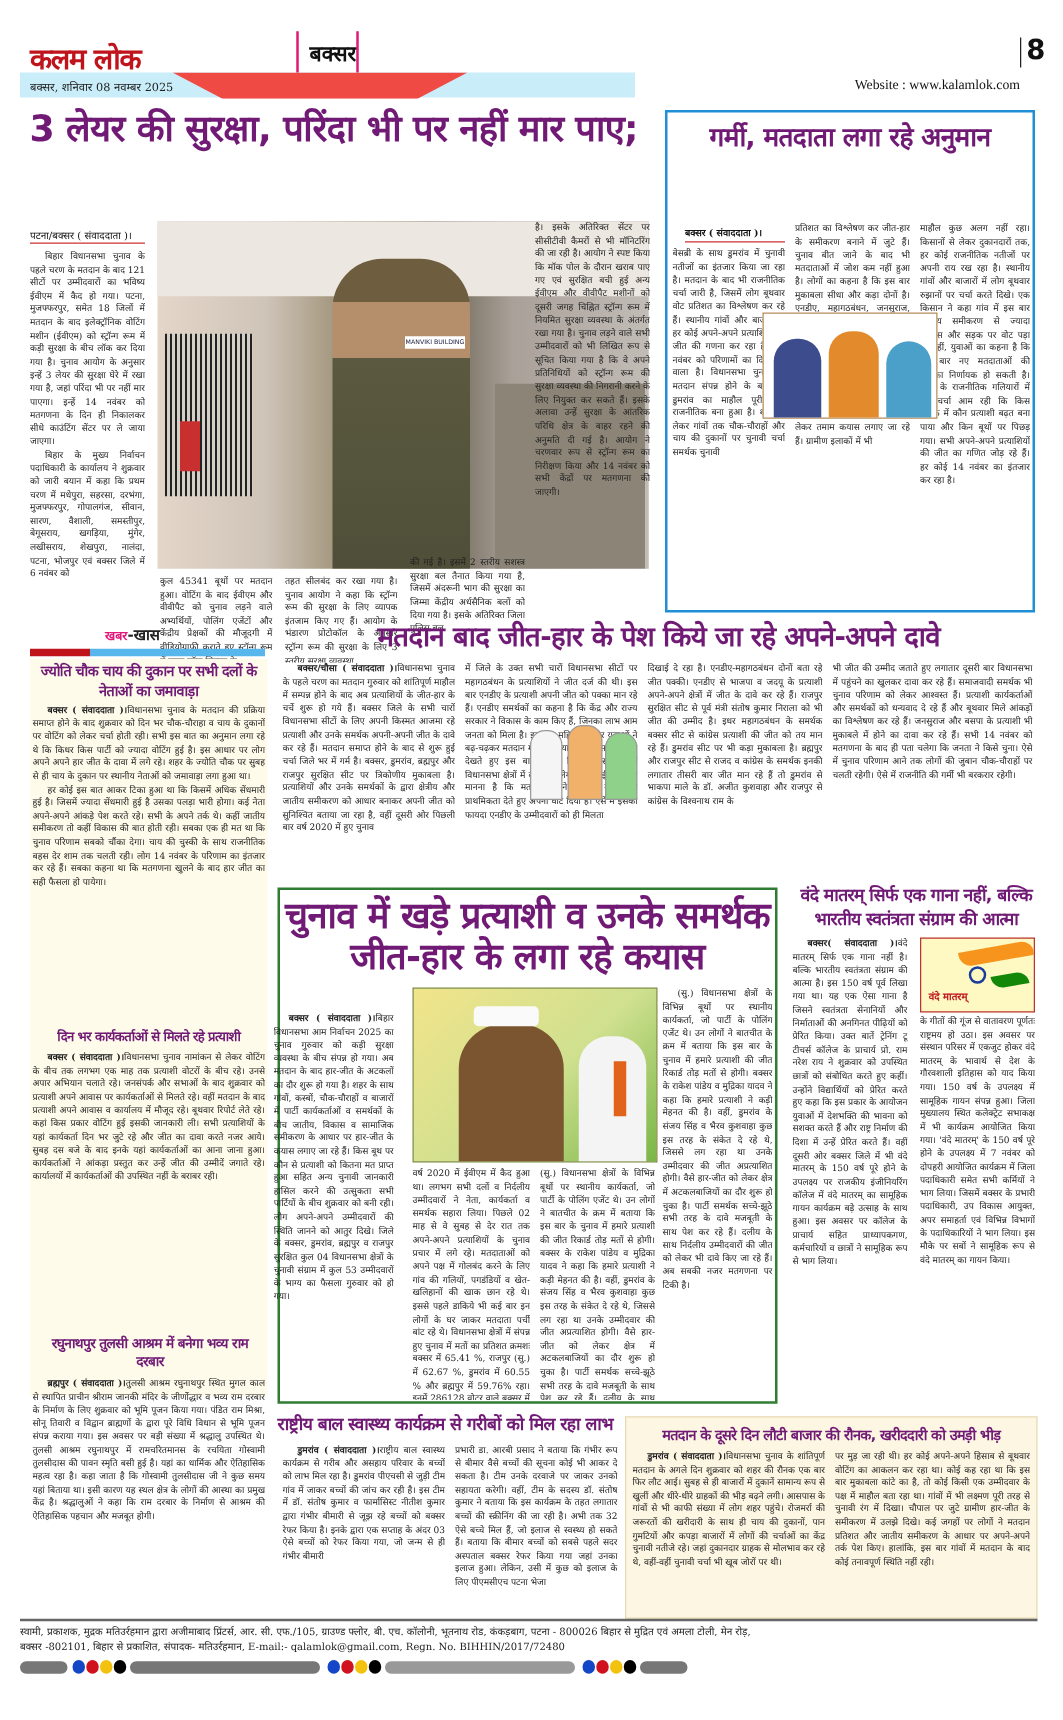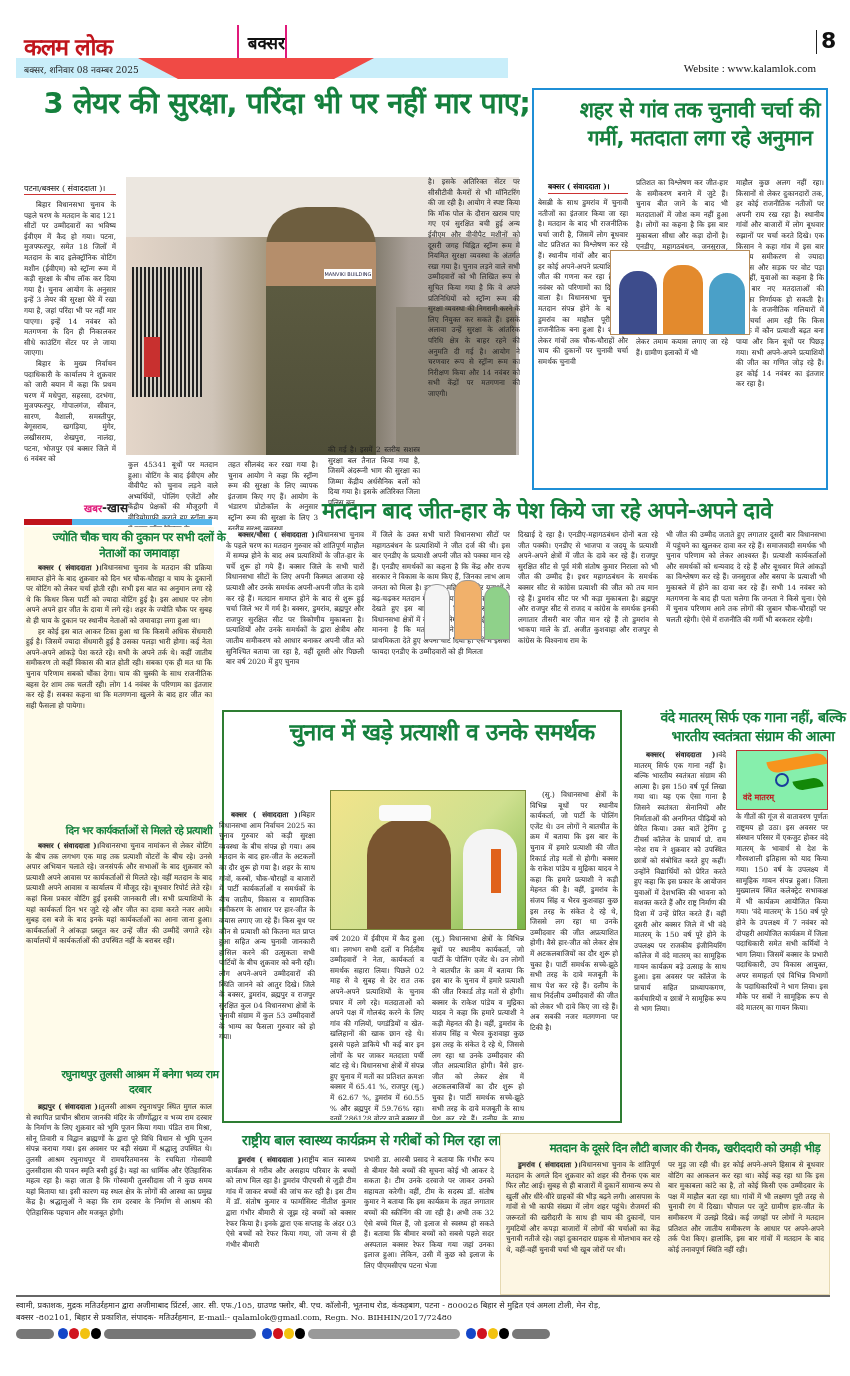--- a/index.html
+++ b/index.html
@@ -2,21 +2,21 @@
 <html><head>
 <meta charset="utf-8">
 <style>
   *{box-sizing:border-box;margin:0;padding:0;}
   html,body{width:850px;height:1376px;background:#fff;overflow:hidden;}
   body{font-family:"DejaVu Serif",serif;color:#111;position:relative;}
   .abs{position:absolute;}
   .txt{font-size:7.2px;line-height:10.6px;text-align:justify;color:#222;overflow:hidden;}
   .txt p{text-indent:12px;}
   .byline{font-weight:bold;}
-  .hd{font-family:"DejaVu Sans",sans-serif;font-weight:bold;color:#15803d;text-align:center;letter-spacing:-0.5px;margin-left:20px;}
+  .hd{font-family:"DejaVu Sans",sans-serif;font-weight:bold;color:#701a75;text-align:center;letter-spacing:-0.5px;}
   .photo{background:#999;overflow:hidden;}
   .rule{background:#c33;height:1px;}
 </style>
 </head>
 <body>
 
 <div class="abs" style="left:0;top:0;width:850px;height:80px;">
   <div class="abs" style="left:24px;top:30px;font-family:'DejaVu Sans',sans-serif;font-weight:bold;font-size:23px;color:#c0141c;letter-spacing:-1px;">कलम लोक</div>
   <div class="abs" style="left:237px;top:25px;width:2px;height:34px;background:#e0197a;"></div>
   <div class="abs" style="left:243px;top:31px;width:42px;text-align:right;font-family:'DejaVu Sans',sans-serif;font-weight:bold;font-size:17px;color:#111;">बक्सर</div>
@@ -52,21 +52,20 @@
 </div>
 
 <div class="abs txt" style="left:128px;top:460px;width:90px;height:70px;">कुल 45341 बूथों पर मतदान हुआ। वोटिंग के बाद ईवीएम और वीवीपैट को चुनाव लड़ने वाले अभ्यर्थियों, पोलिंग एजेंटों और केंद्रीय प्रेक्षकों की मौजूदगी में वीडियोग्राफी कराते हुए स्ट्रॉन्ग रूम में डबल लॉक सिस्टम के</div>
 <div class="abs txt" style="left:228px;top:460px;width:90px;height:70px;">तहत सीलबंद कर रखा गया है। चुनाव आयोग ने कहा कि स्ट्रॉन्ग रूम की सुरक्षा के लिए व्यापक इंतजाम किए गए हैं। आयोग के भंडारण प्रोटोकॉल के अनुसार स्ट्रॉन्ग रूम की सुरक्षा के लिए 3 स्तरीय सुरक्षा व्यवस्था</div>
 <div class="abs txt" style="left:328px;top:445px;width:92px;height:70px;">की गई है। इसमें 2 स्तरीय सशस्त्र सुरक्षा बल तैनात किया गया है, जिसमें अंदरूनी भाग की सुरक्षा का जिम्मा केंद्रीय अर्धसैनिक बलों को दिया गया है। इसके अतिरिक्त जिला पुलिस बल</div>
 <div class="abs txt" style="left:428px;top:177px;width:92px;height:313px;">है। इसके अतिरिक्त सेंटर पर सीसीटीवी कैमरों से भी मॉनिटरिंग की जा रही है। आयोग ने स्पष्ट किया कि मॉक पोल के दौरान खराब पाए गए एवं सुरक्षित बची हुई अन्य ईवीएम और वीवीपैट मशीनों को दूसरी जगह चिह्नित स्ट्रॉन्ग रूम में नियमित सुरक्षा व्यवस्था के अंतर्गत रखा गया है। चुनाव लड़ने वाले सभी उम्मीदवारों को भी लिखित रूप से सूचित किया गया है कि वे अपने प्रतिनिधियों को स्ट्रॉन्ग रूम की सुरक्षा व्यवस्था की निगरानी करने के लिए नियुक्त कर सकते हैं। इसके अलावा उन्हें सुरक्षा के आंतरिक परिधि क्षेत्र के बाहर रहने की अनुमति दी गई है। आयोग ने चरणवार रूप से स्ट्रॉन्ग रूम का निरीक्षण किया और 14 नवंबर को सभी केंद्रों पर मतगणना की जाएगी।</div>
 
 <div class="abs" style="left:532px;top:88px;width:296px;height:402px;border:2px solid #1f8fd6;">
 </div>
 <div class="abs hd" style="left:540px;top:96px;width:280px;font-size:21px;line-height:28px;">
-  <div>शहर से गांव तक चुनावी चर्चा की</div>
   <div>गर्मी, मतदाता लगा रहे अनुमान</div>
 </div>
 <div class="abs" style="left:548px;top:181px;font-size:7.5px;font-weight:bold;">बक्सर ( संवाददाता )।</div>
 <div class="abs rule" style="left:548px;top:193px;width:80px;"></div>
 <div class="abs txt" style="left:538px;top:198px;width:90px;height:290px;">बेसब्री के साथ डुमरांव में चुनावी नतीजों का इंतजार किया जा रहा है। मतदान के बाद भी राजनीतिक चर्चा जारी है, जिसमें लोग बूथवार वोट प्रतिशत का विश्लेषण कर रहे हैं। स्थानीय गांवों और बाजारों में हर कोई अपने-अपने प्रत्याशियों की जीत की गणना कर रहा है। 14 नवंबर को परिणामों का दिन होने वाला है। विधानसभा चुनाव के मतदान संपन्न होने के बाद भी डुमरांव का माहौल पूरी तरह राजनीतिक बना हुआ है। शहर से लेकर गांवों तक चौक-चौराहों और चाय की दुकानों पर चुनावी चर्चा समर्थक चुनावी</div>
 <div class="abs txt" style="left:636px;top:178px;width:92px;height:310px;">प्रतिशत का विश्लेषण कर जीत-हार के समीकरण बनाने में जुटे हैं। चुनाव बीत जाने के बाद भी मतदाताओं में जोश कम नहीं हुआ है। लोगों का कहना है कि इस बार मुकाबला सीधा और कड़ा दोनों है। एनडीए, महागठबंधन, जनसुराज, बसपा व अन्य प्रत्याशियों के समर्थकों के बीच बहस का दौर जारी है। कई जगहों पर लोग मोबाइल पर बूथवार मतदान सूची और पुराने चुनाव परिणामों की तुलना करते दिखे। सोशल मीडिया पर भी चर्चा गर्म है। कोई प्रत्याशी आगे रहेगा और किसका समीकरण बिगड़ा, इसे लेकर तमाम कयास लगाए जा रहे हैं। ग्रामीण इलाकों में भी</div>
 <div class="abs txt" style="left:736px;top:178px;width:88px;height:310px;">माहौल कुछ अलग नहीं रहा। किसानों से लेकर दुकानदारों तक, हर कोई राजनीतिक नतीजों पर अपनी राय रख रहा है। स्थानीय गांवों और बाजारों में लोग बूथवार रुझानों पर चर्चा करते दिखे। एक किसान ने कहा गांव में इस बार जातीय समीकरण से ज्यादा विकास और सड़क पर वोट पड़ा है। वहीं, युवाओं का कहना है कि इस बार नए मतदाताओं की भूमिका निर्णायक हो सकती है। शहर के राजनीतिक गलियारों में यह चर्चा आम रही कि किस इलाके में कौन प्रत्याशी बढ़त बना पाया और किन बूथों पर पिछड़ गया। सभी अपने-अपने प्रत्याशियों की जीत का गणित जोड़ रहे हैं। हर कोई 14 नवंबर का इंतजार कर रहा है।</div>
 <div class="abs" style="left:610px;top:250px;width:140px;height:85px;background:#fff;border:1px solid #b68c5b;overflow:hidden;">
   <div class="abs" style="left:8px;top:20px;width:38px;height:65px;background:#3d4c8c;border-radius:18px 18px 0 0;"></div>
   <div class="abs" style="left:52px;top:14px;width:40px;height:71px;background:#e38a2d;border-radius:18px 18px 0 0;"></div>
@@ -103,22 +102,23 @@
 <div class="abs txt" style="left:372px;top:530px;width:138px;height:140px;">में जिले के उक्त सभी चारों विधानसभा सीटों पर महागठबंधन के प्रत्याशियों ने जीत दर्ज की थी। इस बार एनडीए के प्रत्याशी अपनी जीत को पक्का मान रहे हैं। एनडीए समर्थकों का कहना है कि केंद्र और राज्य सरकार ने विकास के काम किए हैं, जिनका लाभ आम जनता को मिला है। इस बार महिलाओं और युवाओं ने बढ़-चढ़कर मतदान में भाग लिया है। विकास कार्यों को देखते हुए इस बार बक्सर जिले के सभी चारों विधानसभा क्षेत्रों में कमल खिलेगा। वहीं कई लोगों का मानना है कि मतदाताओं ने विकास कार्यों को प्राथमिकता देते हुए अपना वोट दिया है। ऐसे में इसका फायदा एनडीए के उम्मीदवारों को ही मिलता</div>
 <div class="abs" style="left:420px;top:578px;width:92px;height:64px;">
   <div class="abs" style="left:4px;top:6px;width:26px;height:56px;background:#f5f5f5;border:1px solid #999;border-radius:12px 12px 0 0;"></div>
   <div class="abs" style="left:34px;top:2px;width:28px;height:60px;background:#f1b16b;border:1px solid #999;border-radius:12px 12px 0 0;"></div>
   <div class="abs" style="left:64px;top:8px;width:26px;height:54px;background:#8fd18a;border:1px solid #999;border-radius:12px 12px 0 0;"></div>
 </div>
 <div class="abs txt" style="left:518px;top:530px;width:140px;height:140px;">दिखाई दे रहा है। एनडीए-महागठबंधन दोनों बता रहे जीत पक्की। एनडीए से भाजपा व जदयू के प्रत्याशी अपने-अपने क्षेत्रों में जीत के दावे कर रहे हैं। राजपुर सुरक्षित सीट से पूर्व मंत्री संतोष कुमार निराला को भी जीत की उम्मीद है। इधर महागठबंधन के समर्थक बक्सर सीट से कांग्रेस प्रत्याशी की जीत को तय मान रहे हैं। डुमरांव सीट पर भी कड़ा मुकाबला है। ब्रह्मपुर और राजपुर सीट से राजद व कांग्रेस के समर्थक इनकी लगातार तीसरी बार जीत मान रहे हैं तो डुमरांव से भाकपा माले के डॉ. अजीत कुशवाहा और राजपुर से कांग्रेस के विश्वनाथ राम के</div>
 <div class="abs txt" style="left:666px;top:530px;width:160px;height:140px;">भी जीत की उम्मीद जताते हुए लगातार दूसरी बार विधानसभा में पहुंचने का खुलकर दावा कर रहे हैं। समाजवादी समर्थक भी चुनाव परिणाम को लेकर आश्वस्त हैं। प्रत्याशी कार्यकर्ताओं और समर्थकों को धन्यवाद दे रहे हैं और बूथवार मिले आंकड़ों का विश्लेषण कर रहे हैं। जनसुराज और बसपा के प्रत्याशी भी मुकाबले में होने का दावा कर रहे हैं। सभी 14 नवंबर को मतगणना के बाद ही पता चलेगा कि जनता ने किसे चुना। ऐसे में चुनाव परिणाम आने तक लोगों की जुबान चौक-चौराहों पर चलती रहेगी। ऐसे में राजनीति की गर्मी भी बरकरार रहेगी।</div>
 
 <div class="abs" style="left:222px;top:710px;width:400px;height:413px;border:2px solid #2e7d32;"></div>
-<div class="abs hd" style="left:226px;top:716px;width:392px;font-size:23px;line-height:33px;">
+<div class="abs hd" style="left:226px;top:716px;width:392px;font-size:29px;line-height:33px;">
   <div>चुनाव में खड़े प्रत्याशी व उनके समर्थक</div>
+  <div>जीत-हार के लगा रहे कयास</div>
 </div>
 <div class="abs txt" style="left:219px;top:790px;width:96px;height:330px;margin-top:20px;">
   <p><span class="byline">बक्सर ( संवाददाता )।</span><span>बिहार विधानसभा आम निर्वाचन 2025 का चुनाव गुरुवार को कड़ी सुरक्षा व्यवस्था के बीच संपन्न हो गया। अब मतदान के बाद हार-जीत के अटकलों का दौर शुरू हो गया है। शहर के साथ गांवों, कस्बों, चौक-चौराहों व बाजारों में पार्टी कार्यकर्ताओं व समर्थकों के बीच जातीय, विकास व सामाजिक समीकरण के आधार पर हार-जीत के कयास लगाए जा रहे हैं। किस बूथ पर कौन से प्रत्याशी को कितना मत प्राप्त हुआ सहित अन्य चुनावी जानकारी हासिल करने की उत्सुकता सभी पार्टियों के बीच शुक्रवार को बनी रही। लोग अपने-अपने उम्मीदवारों की स्थिति जानने को आतुर दिखे। जिले के बक्सर, डुमरांव, ब्रह्मपुर व राजपुर सुरक्षित कुल 04 विधानसभा क्षेत्रों के चुनावी संग्राम में कुल 53 उम्मीदवारों के भाग्य का फैसला गुरुवार को हो गया।</span></p>
 </div>
 <div class="abs" style="left:330px;top:790px;width:196px;height:140px;background:linear-gradient(135deg,#f2e48b 0%,#cfe08f 55%,#7ab648 100%);border:1px solid #7a8a3a;overflow:hidden;">
   <div class="abs" style="left:36px;top:28px;width:84px;height:112px;background:#7a5530;border-radius:36px 36px 0 0;"></div>
   <div class="abs" style="left:48px;top:14px;width:52px;height:16px;background:#fafafa;border-radius:4px;"></div>
   <div class="abs" style="left:132px;top:38px;width:54px;height:102px;background:#f4f4f4;border-radius:24px 24px 0 0;"></div>
   <div class="abs" style="left:160px;top:58px;width:10px;height:44px;background:#e0621b;"></div>
 </div>
@@ -128,21 +128,21 @@
   <p>(सु.) विधानसभा क्षेत्रों के विभिन्न बूथों पर स्थानीय कार्यकर्ता, जो पार्टी के पोलिंग एजेंट थे। उन लोगों ने बातचीत के क्रम में बताया कि इस बार के चुनाव में हमारे प्रत्याशी की जीत रिकार्ड तोड़ मतों से होगी। बक्सर के राकेश पांडेय व मुद्रिका यादव ने कहा कि हमारे प्रत्याशी ने कड़ी मेहनत की है। वहीं, डुमरांव के संजय सिंह व भैरव कुशवाहा कुछ इस तरह के संकेत दे रहे थे, जिससे लग रहा था उनके उम्मीदवार की जीत अप्रत्याशित होगी। वैसे हार-जीत को लेकर क्षेत्र में अटकलबाजियों का दौर शुरू हो चुका है। पार्टी समर्थक सच्चे-झूठे सभी तरह के दावे मजबूती के साथ पेश कर रहे हैं। दलीय के साथ निर्दलीय उम्मीदवारों की जीत को लेकर भी दावे किए जा रहे हैं। अब सबकी नजर मतगणना पर टिकी है।</p>
 </div>
 
 <div class="abs hd" style="left:628px;top:708px;width:210px;font-size:14px;line-height:19px;">
   <div>वंदे मातरम् सिर्फ एक गाना नहीं, बल्कि</div>
   <div>भारतीय स्वतंत्रता संग्राम की आत्मा</div>
 </div>
 <div class="abs txt" style="left:634px;top:750px;width:92px;height:370px;">
   <p><span class="byline">बक्सर( संवाददाता )।</span><span>वंदे मातरम् सिर्फ एक गाना नहीं है। बल्कि भारतीय स्वतंत्रता संग्राम की आत्मा है। इस 150 वर्ष पूर्व लिखा गया था। यह एक ऐसा गाना है जिसने स्वतंत्रता सेनानियों और निर्माताओं की अनगिनत पीढ़ियों को प्रेरित किया। उक्त बातें ट्रेनिंग टू टीचर्स कॉलेज के प्राचार्य प्रो. राम नरेश राय ने शुक्रवार को उपस्थित छात्रों को संबोधित करते हुए कहीं। उन्होंने विद्यार्थियों को प्रेरित करते हुए कहा कि इस प्रकार के आयोजन युवाओं में देशभक्ति की भावना को सशक्त करते हैं और राष्ट्र निर्माण की दिशा में उन्हें प्रेरित करते हैं। वहीं दूसरी ओर बक्सर जिले में भी वंदे मातरम् के 150 वर्ष पूरे होने के उपलक्ष्य पर राजकीय इंजीनियरिंग कॉलेज में वंदे मातरम् का सामूहिक गायन कार्यक्रम बड़े उत्साह के साथ हुआ। इस अवसर पर कॉलेज के प्राचार्य सहित प्राध्यापकगण, कर्मचारियों व छात्रों ने सामूहिक रूप से भाग लिया।</span></p>
 </div>
-<div class="abs" style="left:736px;top:750px;width:92px;height:60px;border:1px solid #b33;background:#86efac;overflow:hidden;">
+<div class="abs" style="left:736px;top:750px;width:92px;height:60px;border:1px solid #b33;background:#fef9c3;overflow:hidden;">
   <div class="abs" style="left:30px;top:6px;width:60px;height:12px;background:#f7941d;border-radius:0 10px 0 10px;transform:rotate(-10deg);"></div>
   <div class="abs" style="left:38px;top:22px;width:14px;height:14px;border:2px solid #1a3c9c;border-radius:50%;"></div>
   <div class="abs" style="left:56px;top:28px;width:30px;height:10px;background:#138808;border-radius:0 10px 0 10px;transform:rotate(-10deg);"></div>
   <div class="abs" style="left:6px;top:40px;font-size:8px;color:#c0141c;font-weight:bold;">वंदे मातरम्</div>
 </div>
 <div class="abs txt" style="left:736px;top:812px;width:92px;height:308px;">के गीतों की गूंज से वातावरण पूर्णतः राष्ट्रमय हो उठा। इस अवसर पर संस्थान परिसर में एकजुट होकर वंदे मातरम् के भावार्थ से देश के गौरवशाली इतिहास को याद किया गया। 150 वर्ष के उपलक्ष्य में सामूहिक गायन संपन्न हुआ। जिला मुख्यालय स्थित कलेक्ट्रेट सभाकक्ष में भी कार्यक्रम आयोजित किया गया। 'वंदे मातरम्' के 150 वर्ष पूरे होने के उपलक्ष्य में 7 नवंबर को दोपहरी आयोजित कार्यक्रम में जिला पदाधिकारी समेत सभी कर्मियों ने भाग लिया। जिसमें बक्सर के प्रभारी पदाधिकारी, उप विकास आयुक्त, अपर समाहर्ता एवं विभिन्न विभागों के पदाधिकारियों ने भाग लिया। इस मौके पर सबों ने सामूहिक रूप से वंदे मातरम् का गायन किया।</div>
 
 <div class="abs hd" style="left:222px;top:1130px;width:384px;font-size:14px;line-height:20px;text-align:left;">राष्ट्रीय बाल स्वास्थ्य कार्यक्रम से गरीबों को मिल रहा लाभ</div>
 <div class="abs txt" style="left:226px;top:1155px;width:130px;height:135px;">
   <p><span class="byline">डुमरांव ( संवाददाता )।</span><span>राष्ट्रीय बाल स्वास्थ्य कार्यक्रम से गरीब और असहाय परिवार के बच्चों को लाभ मिल रहा है। डुमरांव पीएचसी से जुड़ी टीम गांव में जाकर बच्चों की जांच कर रही है। इस टीम में डॉ. संतोष कुमार व फार्मासिस्ट नीतीश कुमार द्वारा गंभीर बीमारी से जूझ रहे बच्चों को बक्सर रेफर किया है। इनके द्वारा एक सप्ताह के अंदर 03 ऐसे बच्चों को रेफर किया गया, जो जन्म से ही गंभीर बीमारी</span></p>

